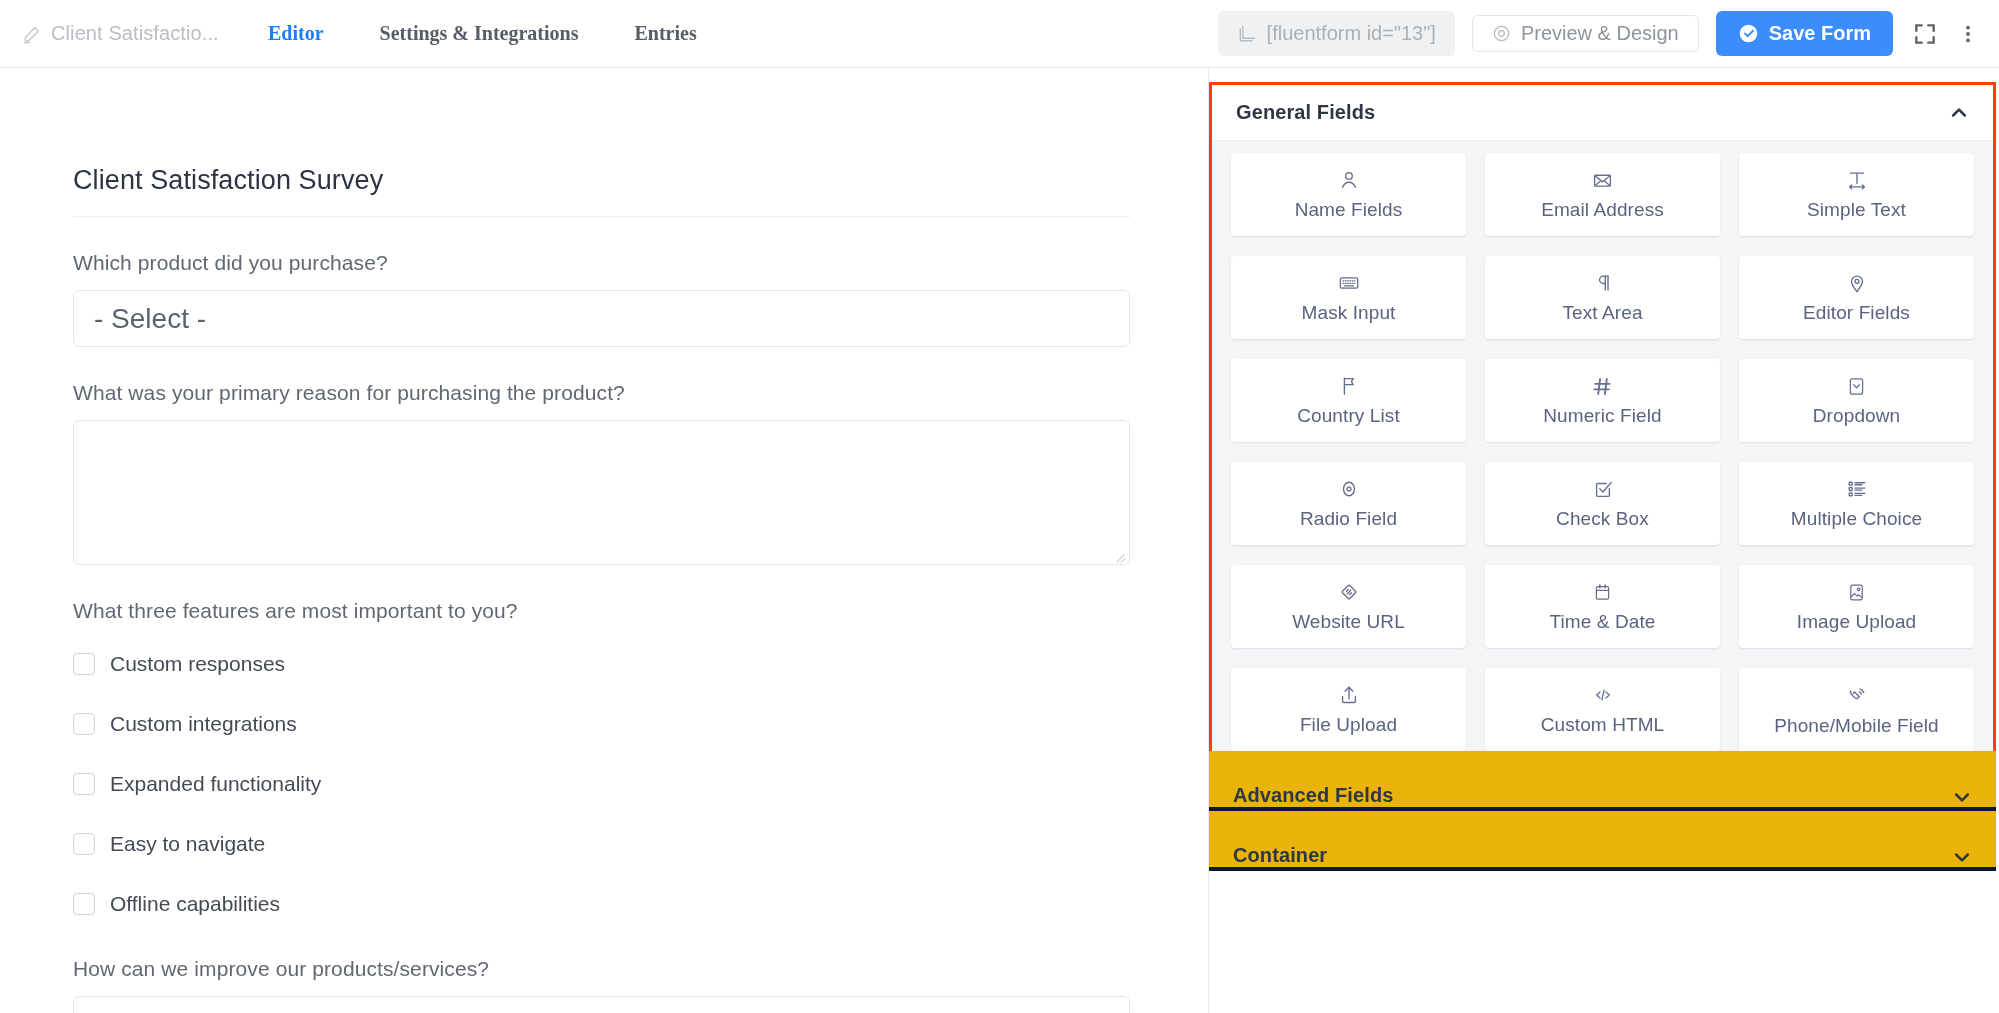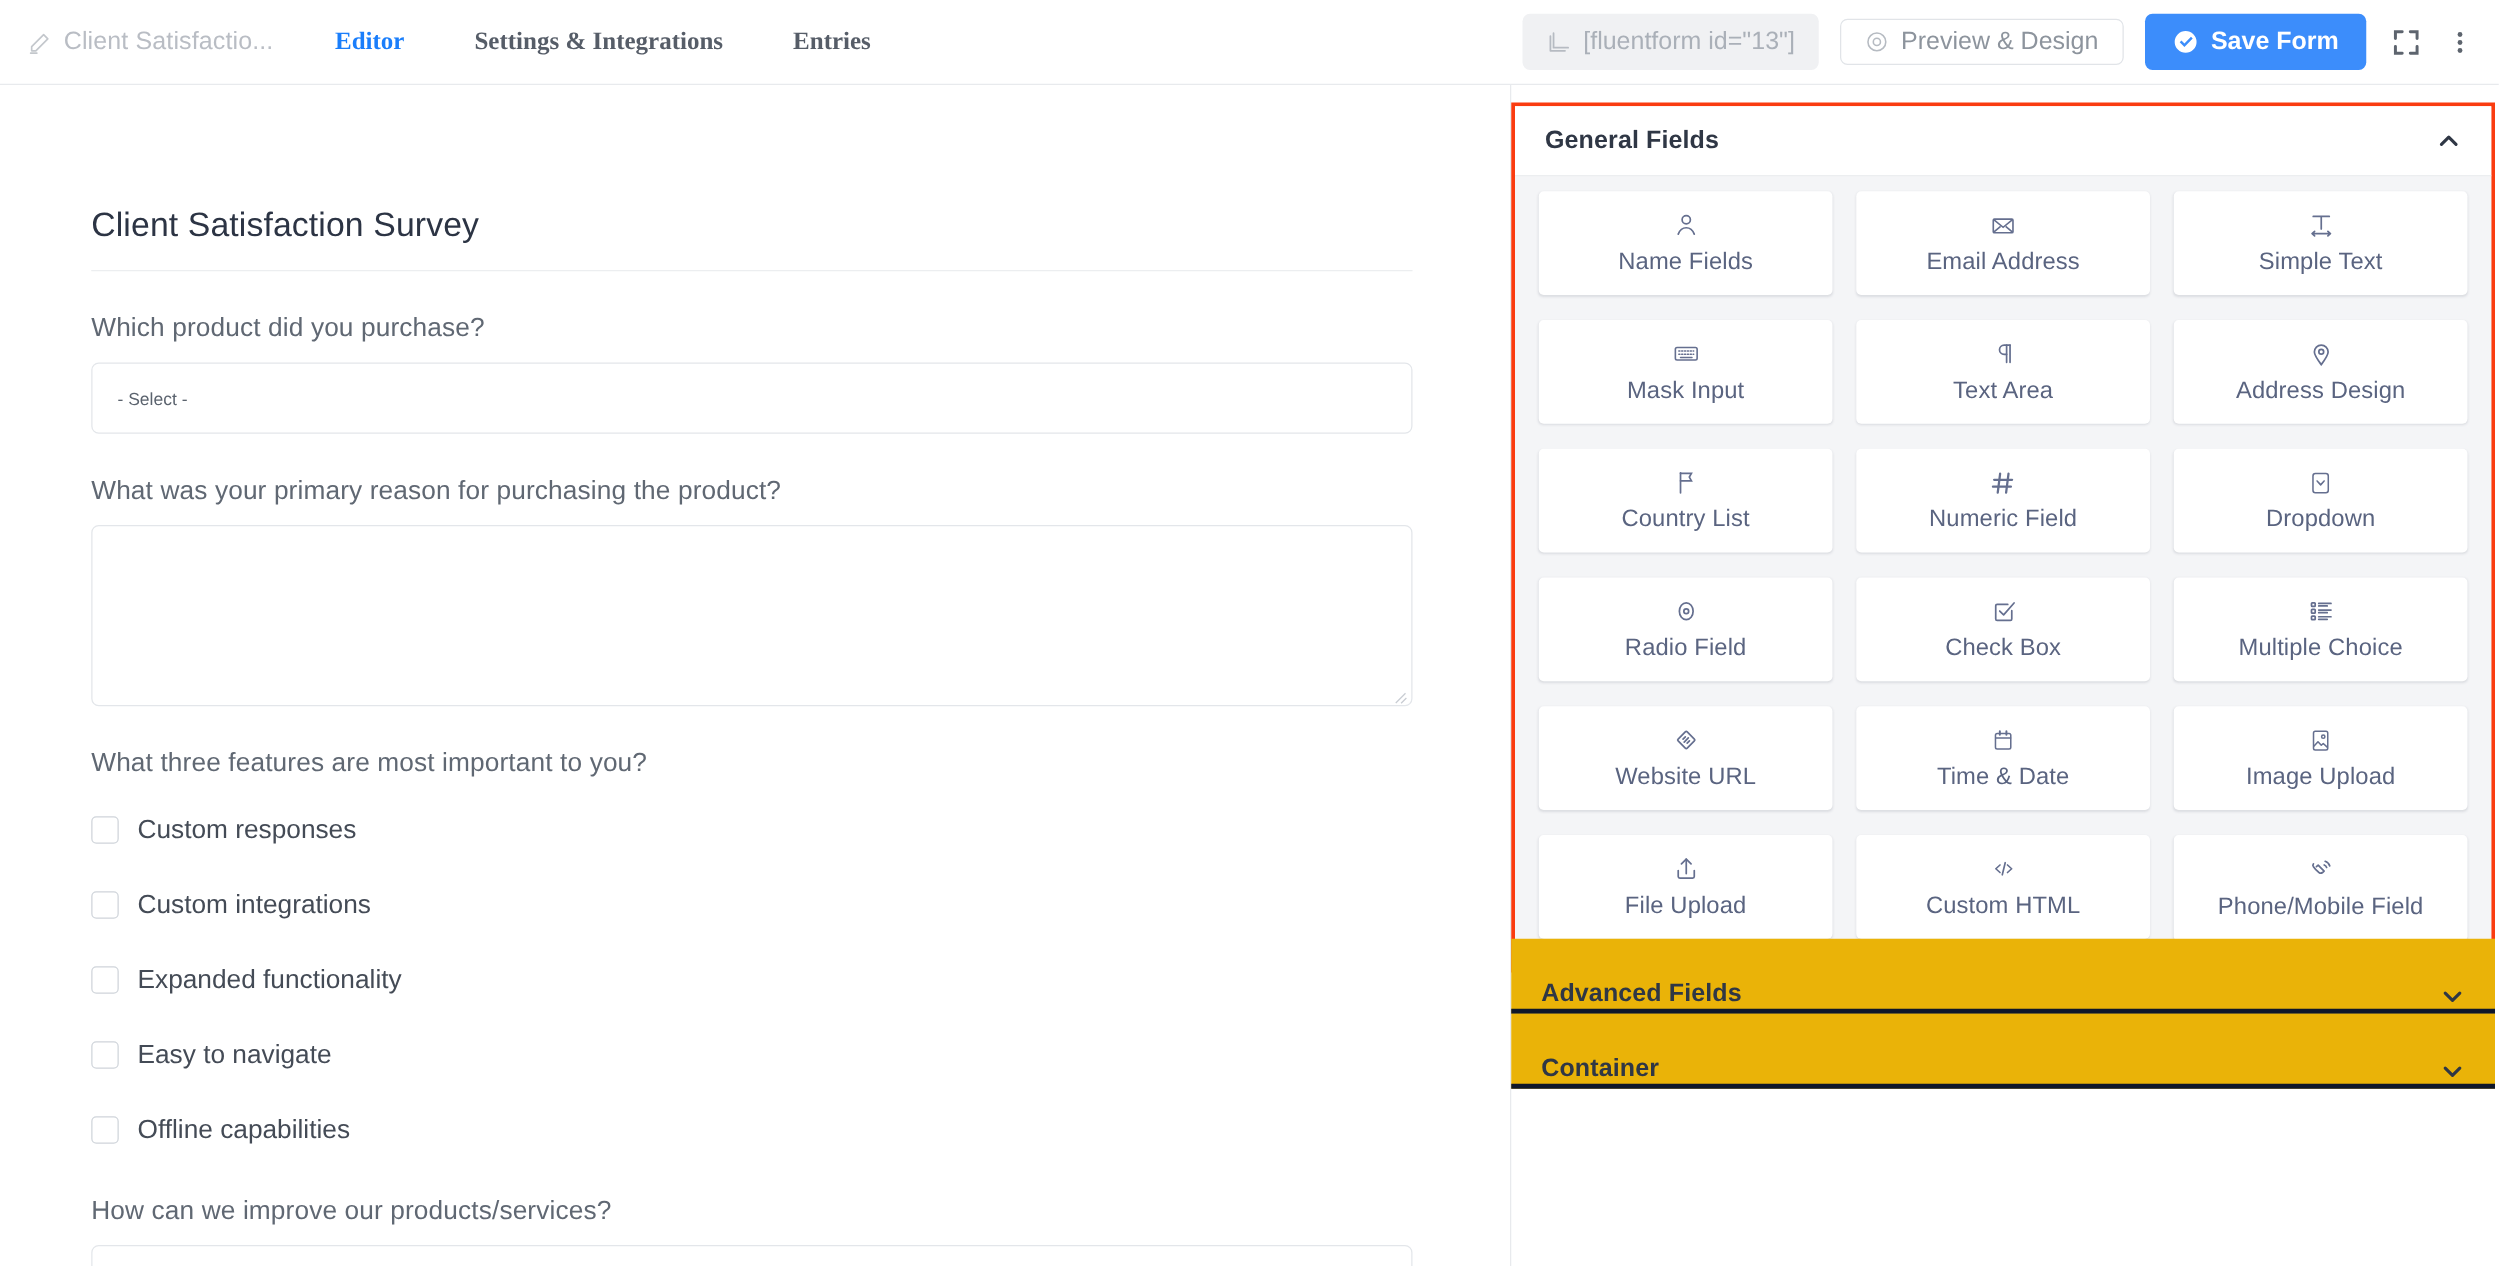--- a/index.html
+++ b/index.html
@@ -83,21 +83,21 @@
   }
   .field-block { margin-top: 34px; }
   .field-label {
     font-size: 21px; color: #606873; letter-spacing: .1px;
     margin-bottom: 15px;
   }
   .select-box {
     width: 1057px; height: 57px; border: 1px solid #e3e6ea;
     border-radius: 6px; background: #fff;
     display: flex; align-items: center; padding-left: 20px;
-    font-size: 14px; color: #5b636e;
+    font-size: 28px; color: #5b636e;
   }
   .textarea-box {
     width: 1057px; height: 145px; border: 1px solid #e3e6ea;
     border-radius: 6px; background: #fff; position: relative;
   }
   .ta-resize {
     position: absolute; right: 3px; bottom: 3px;
     width: 11px; height: 11px;
   }
   .ta-resize:before, .ta-resize:after {
@@ -374,21 +374,21 @@
           <span class="tile-label">Text Area</span>
         </div>
 
         <div class="field-tile">
           <span class="tile-icon">
             <svg viewBox="0 0 24 24" fill="none" stroke="currentColor" stroke-width="1.5" width="22" height="22">
               <path d="M12 21.5c3.8-5.1 6-8.2 6-11A6 6 0 006 10.5c0 2.8 2.2 5.9 6 11z"></path>
               <circle cx="12" cy="10.2" r="2.1"></circle>
             </svg>
           </span>
-          <span class="tile-label">Address Design</span>
+          <span class="tile-label">Editor Fields</span>
         </div>
 
         <div class="field-tile">
           <span class="tile-icon">
             <svg viewBox="0 0 24 24" fill="none" stroke="currentColor" stroke-width="1.5" stroke-linecap="round" width="22" height="22">
               <path d="M7 21V3.5"></path>
               <path d="M7 4h9.5l-1.8 3.3 1.8 3.2H7"></path>
             </svg>
           </span>
           <span class="tile-label">Country List</span>

